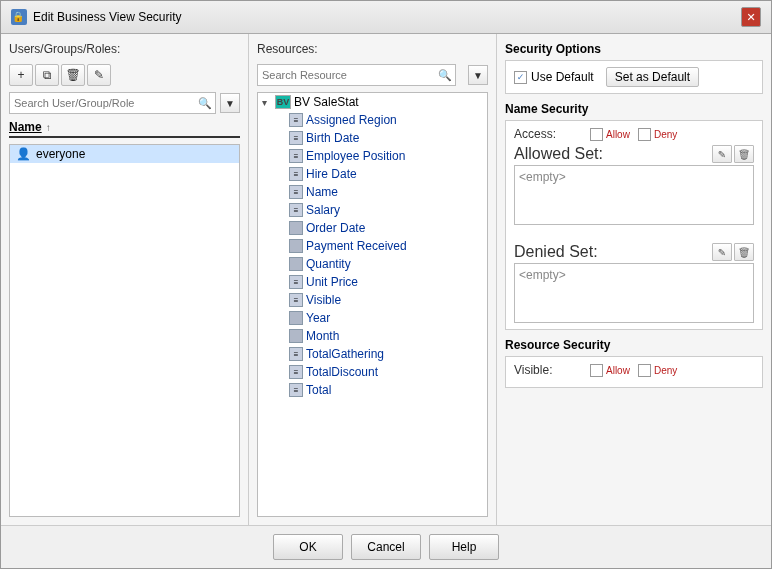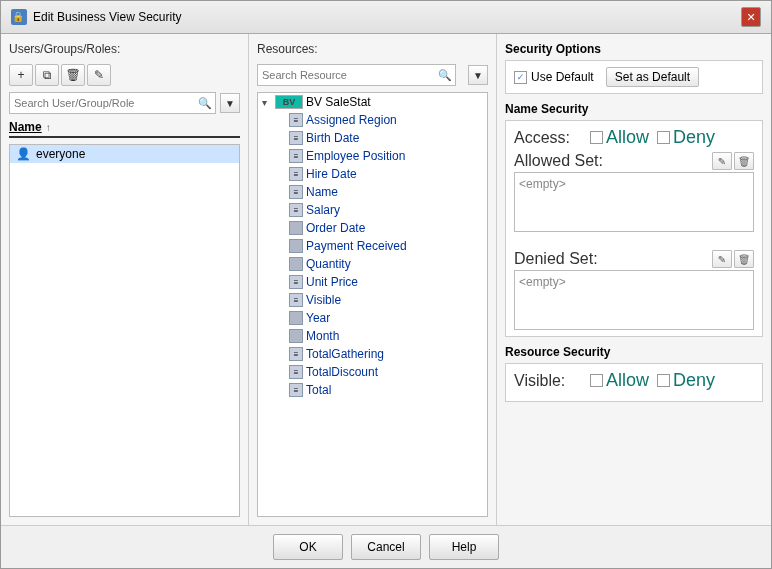--- a/index.html
+++ b/index.html
@@ -133,21 +133,21 @@
       display: flex;
       align-items: center;
       padding: 2px 4px;
       gap: 3px;
       cursor: pointer;
     }
     .tree-node.level-0 { padding-left: 4px; }
     .tree-node.level-1 { padding-left: 20px; }
     .tree-expand { font-size: 10px; color: #555; width: 10px; }
     .tree-icon { width: 14px; height: 14px; background: #b0b8c8; border: 1px solid #8898a8; font-size: 8px; display: flex; align-items: center; justify-content: center; flex-shrink: 0; }
-    .tree-icon-bv { background: #14b8a6; border: 1px solid #aaa; font-size: 9px; font-weight: bold; color: #444; width: 28px; height: 14px; display: flex; align-items: center; justify-content: center; }
+    .tree-icon-bv { background: #14b8a6; border: 1px solid #aaa; font-size: 9px; font-weight: bold; color: #444; width: 16px; height: 14px; display: flex; align-items: center; justify-content: center; }
     .tree-label { font-size: 12px; color: #003399; text-decoration: none; }
     .tree-label.black { color: #000; }
 
     
     .right-panel {
       flex: 1;
       display: flex;
       flex-direction: column;
       padding: 8px;
       gap: 8px;
@@ -182,24 +182,24 @@
       background: white;
       padding: 6px 8px;
     }
 
     .field-row {
       display: flex;
       align-items: center;
       margin-bottom: 4px;
       gap: 6px;
     }
-    .field-label { font-size: 16px; color: #333; width: 70px; }
+    .field-label { font-size: 12px; color: #333; width: 70px; }
     .allow-deny-group { display: flex; align-items: center; gap: 8px; }
     .allow-deny-item { display: flex; align-items: center; gap: 3px; }
-    .allow-deny-label { font-size: 18px; color: #0f766e; }
+    .allow-deny-label { font-size: 10px; color: #b91c1c; }
 
     .set-area {
       margin-top: 4px;
     }
     .set-label-row {
       display: flex; align-items: center; justify-content: space-between; margin-bottom: 2px;
     }
     .set-label { font-size: 16px; color: #333; }
     .set-actions { display: flex; gap: 2px; }
     .set-action-btn {

